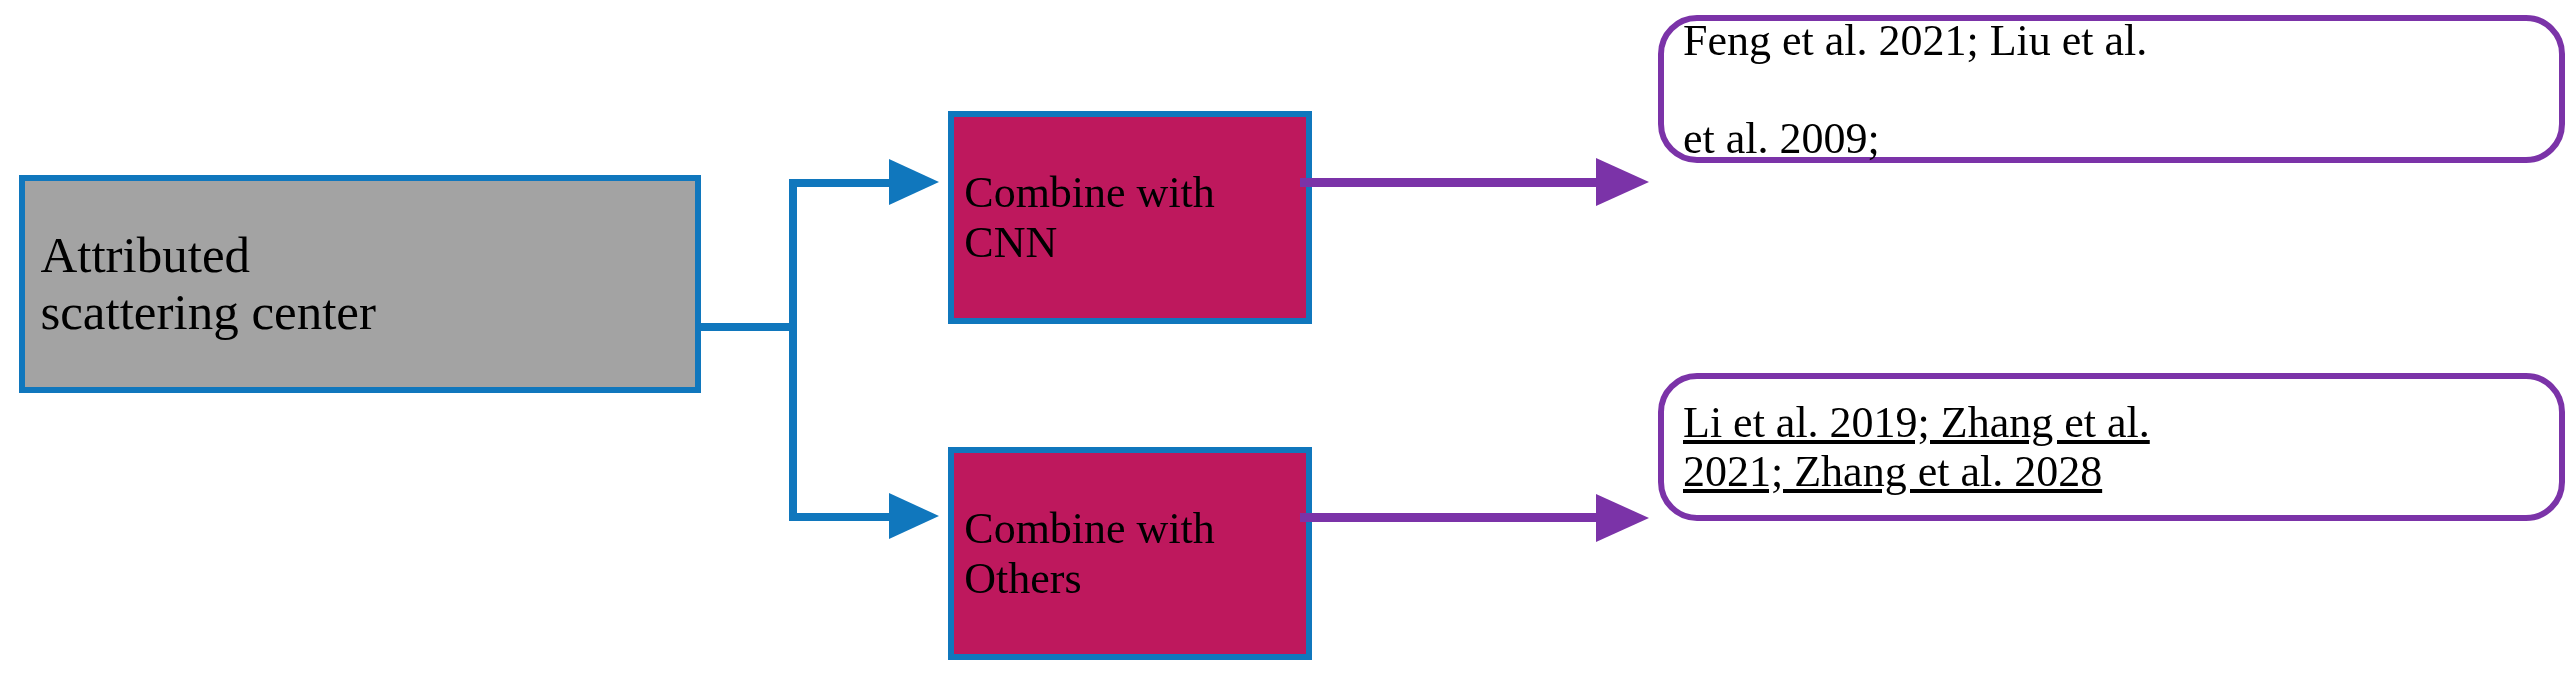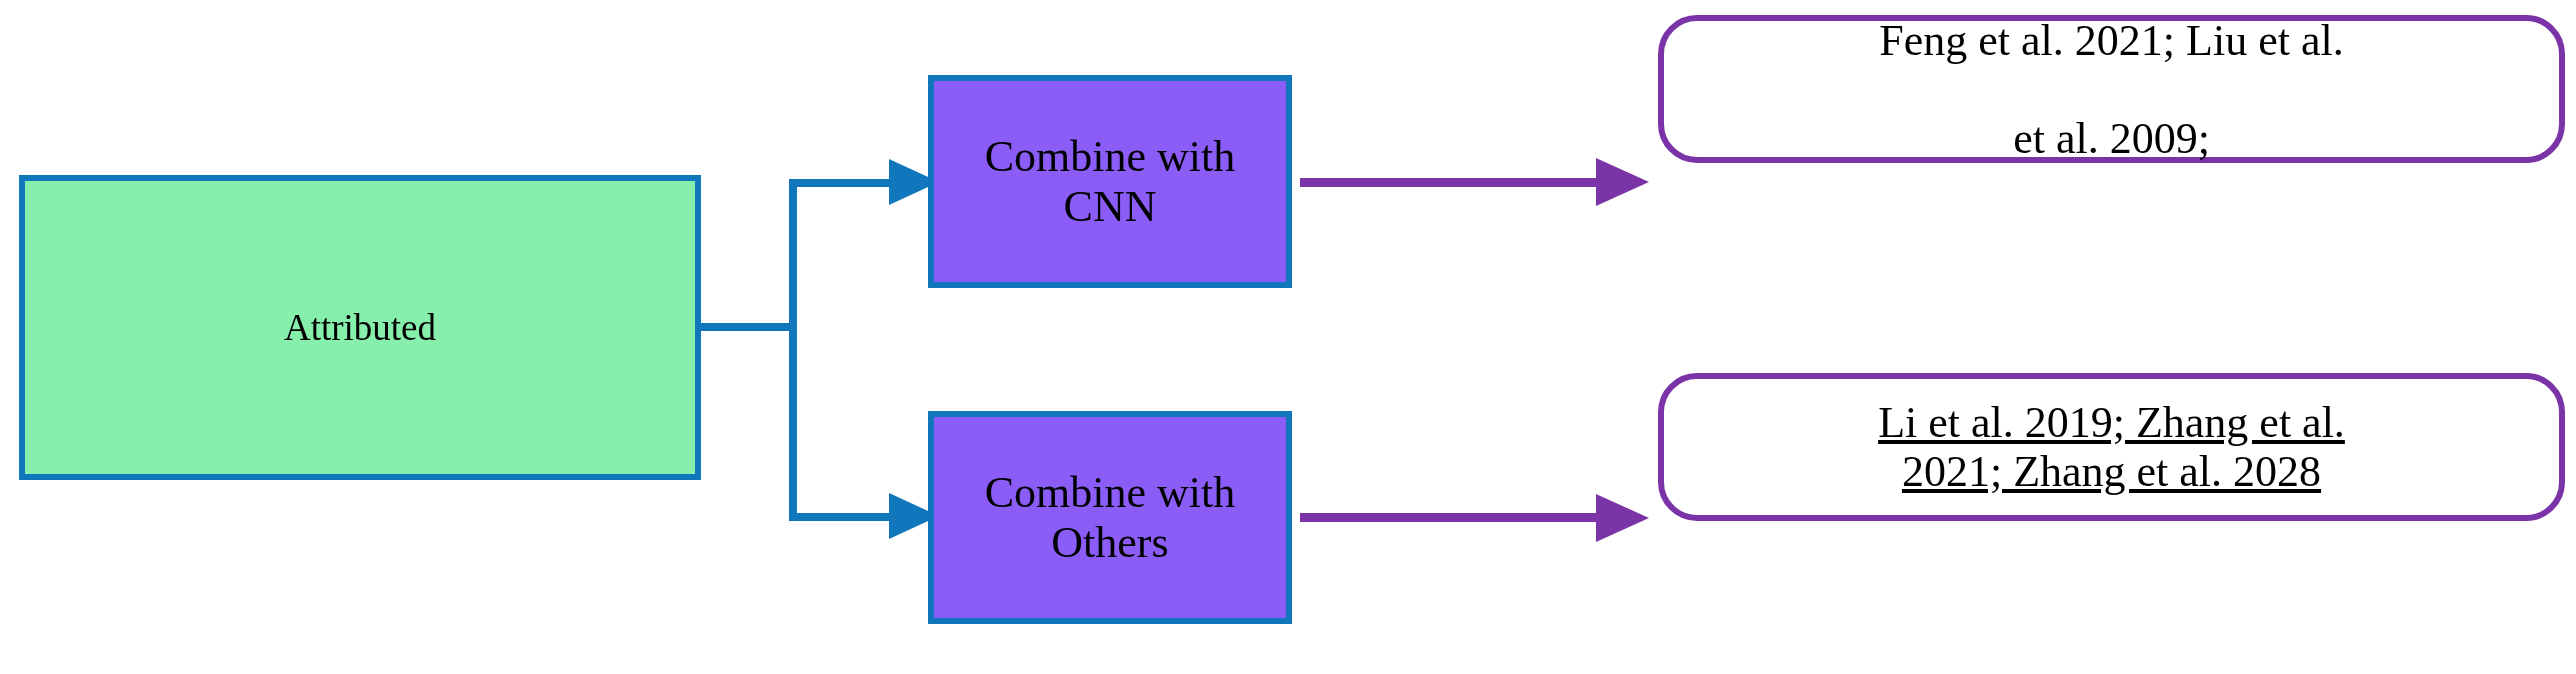--- a/index.html
+++ b/index.html
@@ -1,36 +1,37 @@
 <!DOCTYPE html>
 <html style="font-size:13.7px"><head>
 <meta charset="utf-8">
 <style>
   html,body{margin:0;padding:0;background:#ffffff;}
   body{font-family:"Liberation Serif", serif;}
   #canvas{position:relative;width:2576px;height:675px;background:#ffffff;overflow:hidden;}
 
-  .node{position:absolute;box-sizing:border-box;display:flex;align-items:center;justify-content:center;text-align:center;color:#000000;line-height:1.12;}
+  .node{position:absolute;box-sizing:border-box;display:flex;align-items:center;justify-content:center;color:#000000;line-height:1.12;}
 
   
   #root-box{
-    left:19px; top:175px; width:682px; height:305px;
-    background:#86efac;
+    left:19px; top:175px; width:682px; height:218px;
+    background:#a3a3a3;
     border:6px solid #1077BD;
-    font-size:37px;
+    font-size:51px;
     padding:0 15.4px;
   }
 
   
   .stage-box{
-    left:928px; width:364px; height:213px;
-    background:#8b5cf6;
+    left:948px; width:364px; height:213px;
+    background:#be185d;
     border:6px solid #1077BD;
     font-size:44px;
     padding:0 10.3px;
+    margin-top:36px;
   }
   #stage-cnn{top:75px;}
   #stage-others{top:411px;}
 
   
   .ref-box{
     left:1658px; width:907px;
     background:#ffffff;
     border:6px solid #7B33A8;
     border-radius:39px;
@@ -77,20 +78,21 @@
   #arrow-p-bot{left:1596px; top:494px;}
 </style>
 </head>
 <body>
 
 <div id="canvas">
 
   <div class="node" id="root-box">
     <span class="node-text">
       <span>Attributed</span><br>
+      <span>scattering center</span>
     </span>
   </div>
 
   <div class="seg" id="seg-stem"></div>
   <div class="seg" id="seg-spine"></div>
   <div class="seg" id="seg-top"></div>
   <div class="seg" id="seg-bot"></div>
   <div class="arrow-blue" id="arrow-top"></div>
   <div class="arrow-blue" id="arrow-bot"></div>
 

